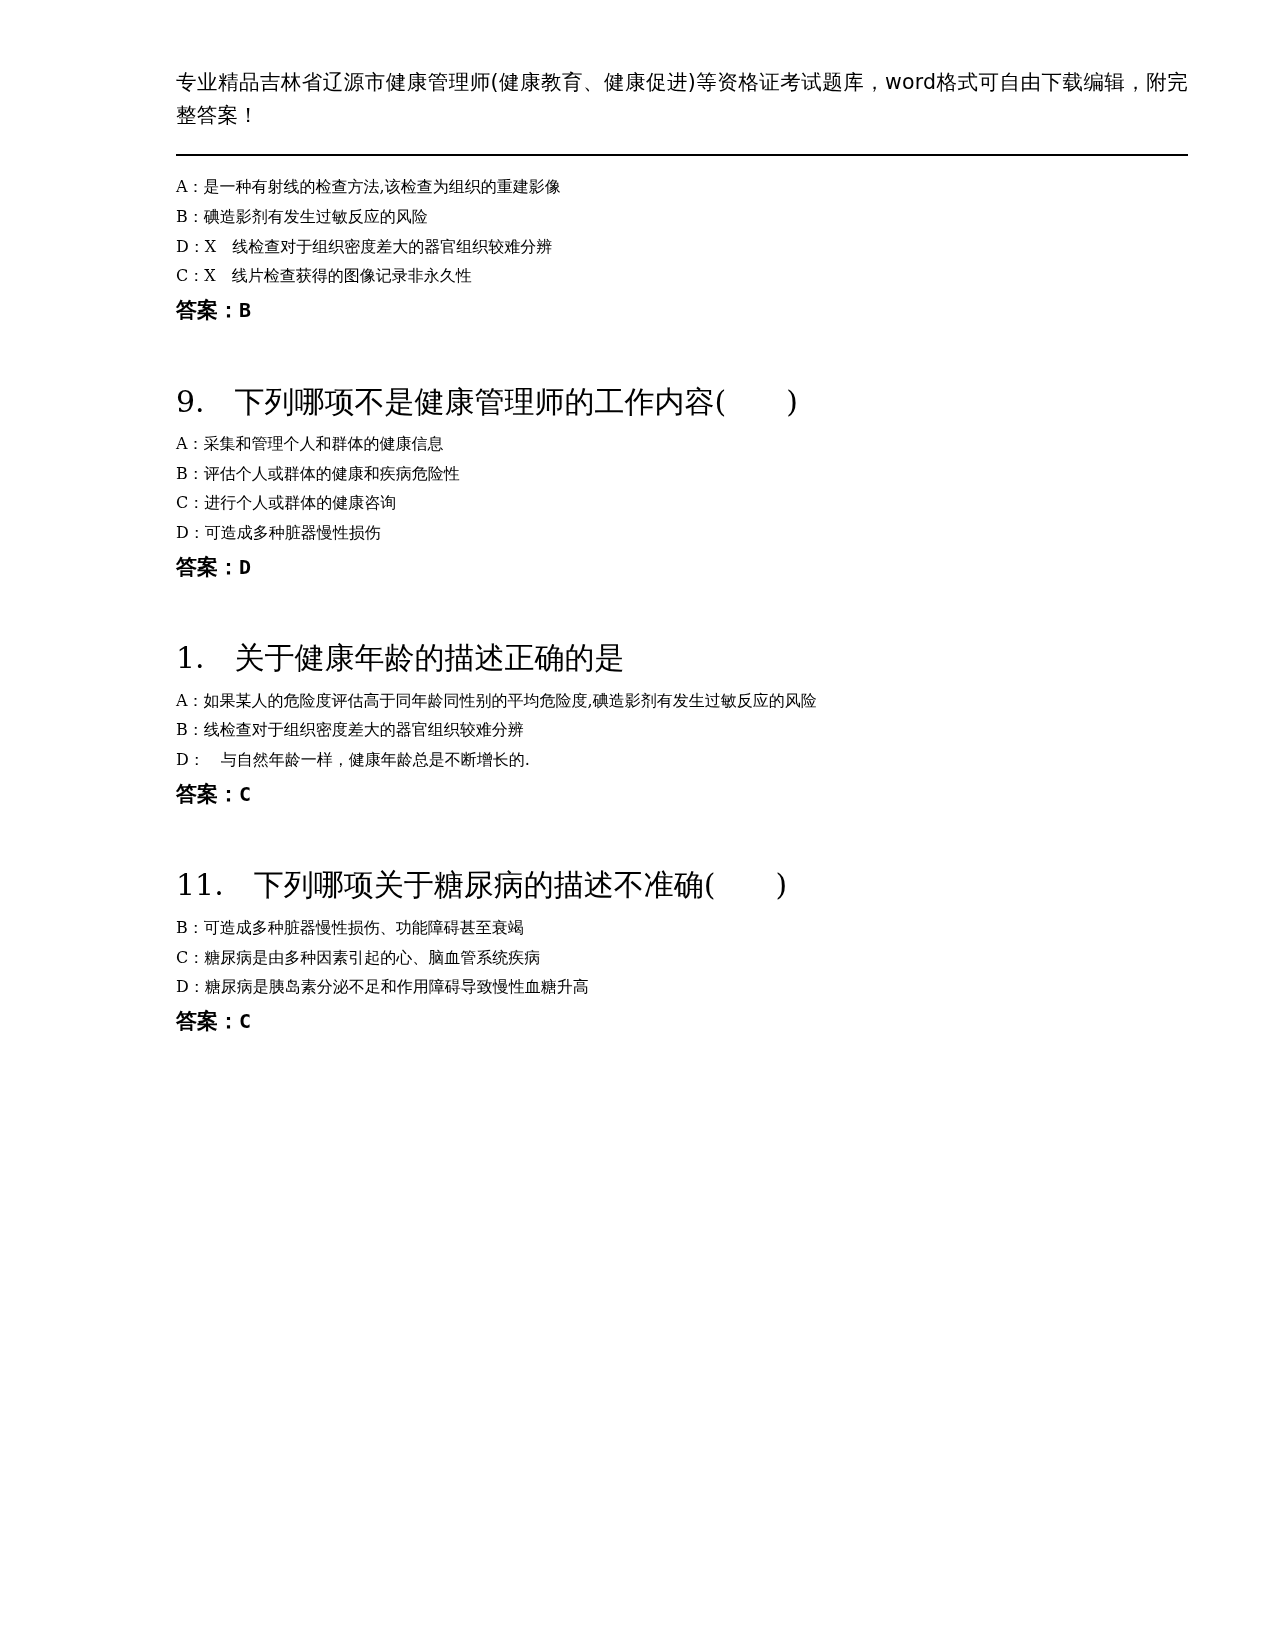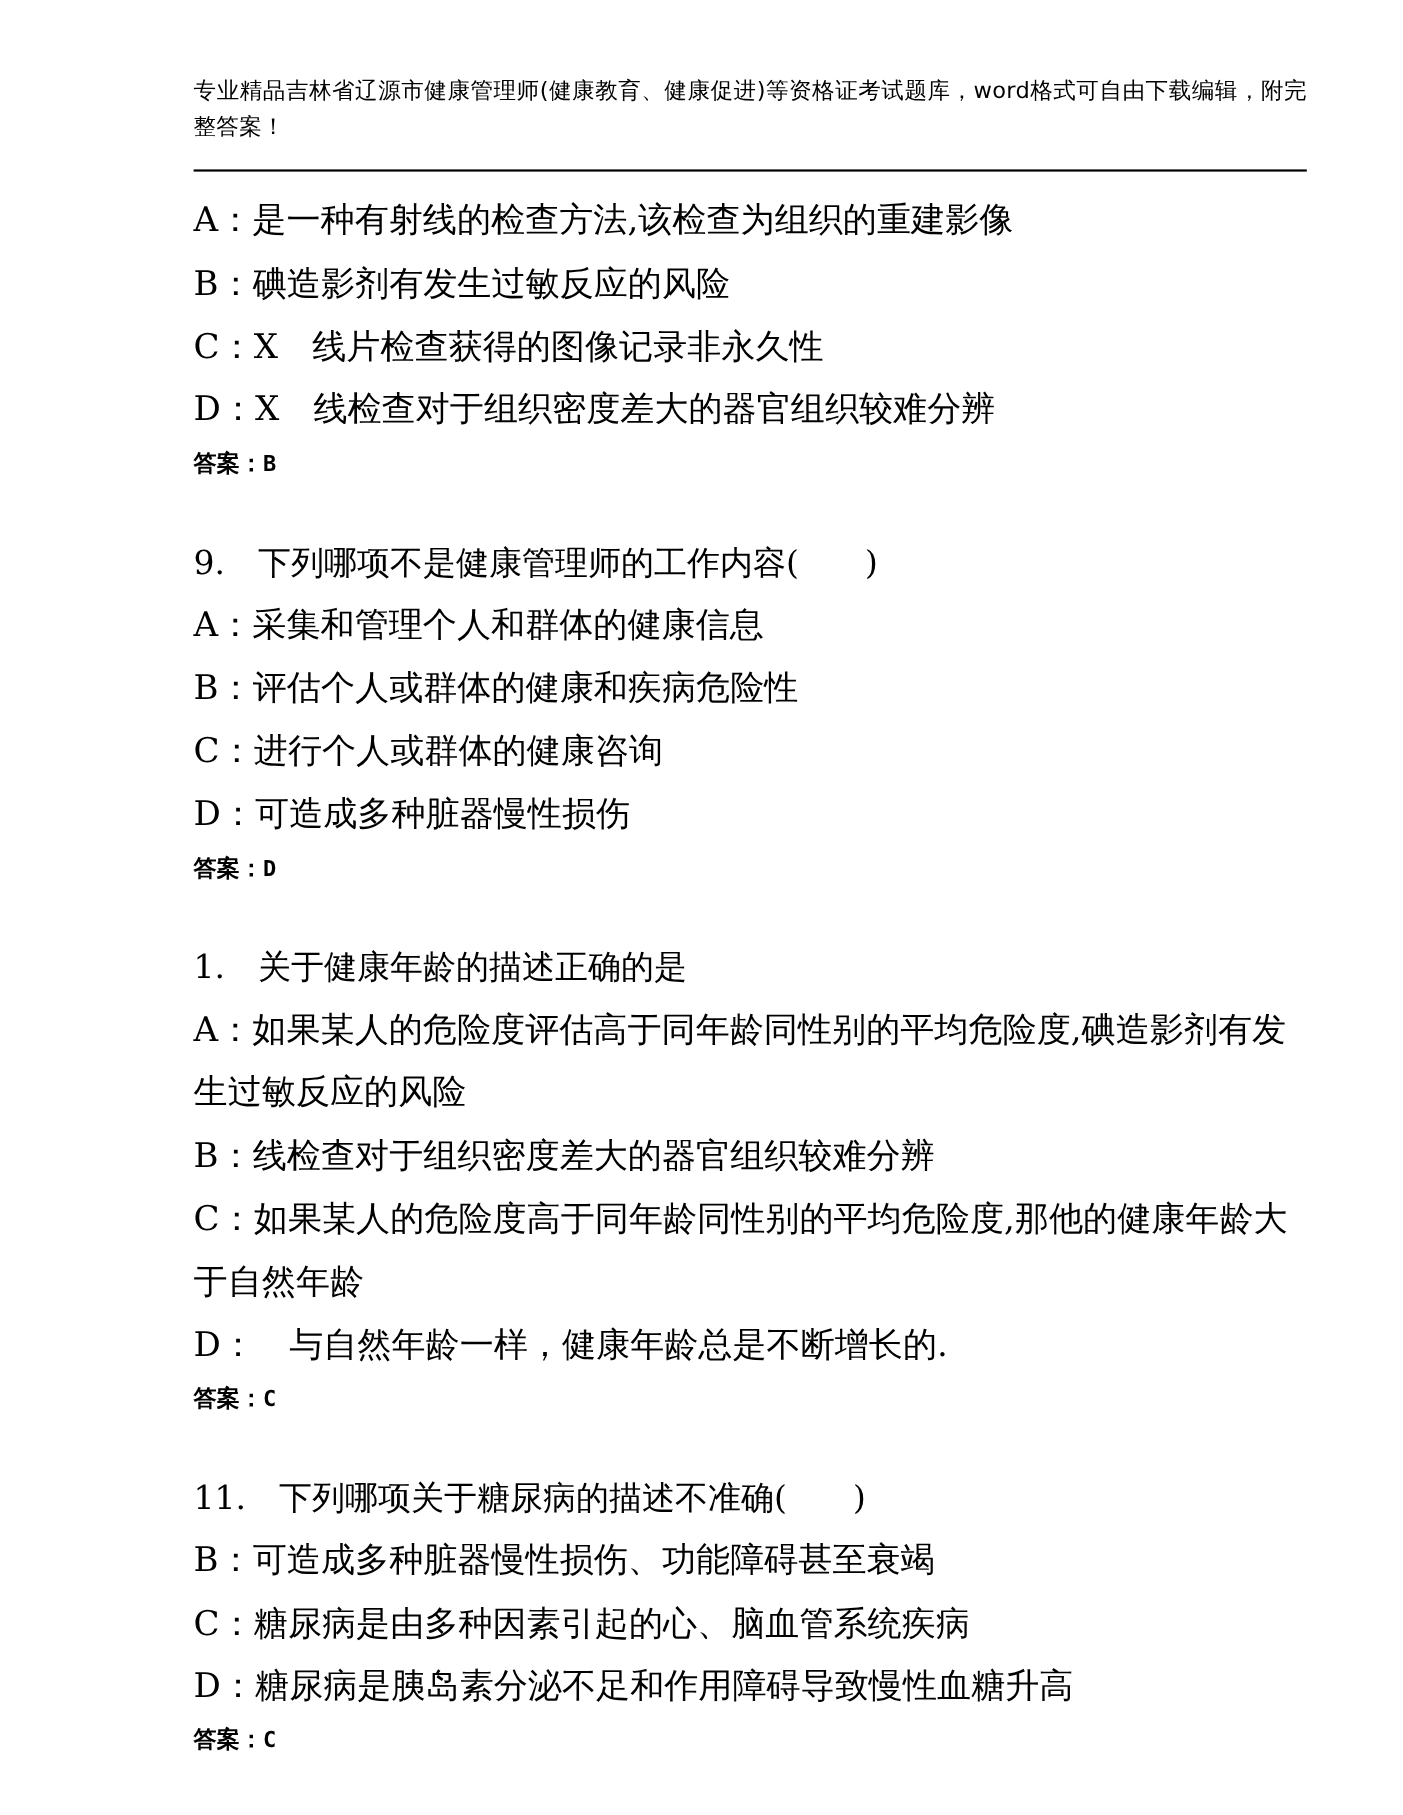--- a/index.html
+++ b/index.html
@@ -35,21 +35,21 @@
     border: none;
     border-top: 2px solid #000;
     margin: 22px 0 0 0;
     height: 0;
   }
   .body-block {
     margin-top: 16px;
   }
   .line {
     font-family: "DejaVu Serif", "Liberation Serif", serif;
-    font-size: 31px;
+    font-size: 16px;
     line-height: 1.85;
     color: #000;
     white-space: pre-wrap;
   }
   .q-line {
     font-family: "DejaVu Serif", "Liberation Serif", serif;
     font-size: 30px;
     line-height: 1.85;
   }
   .answer {
@@ -77,43 +77,42 @@
 
   <div class="header">专业精品吉林省辽源市健康管理师(健康教育、健康促进)等资格证考试题库，word格式可自由下载编辑，附完整答案！</div>
 
   <hr class="hr">
 
   <div class="body-block">
 
     <div class="q-block">
       <div class="line">A：是一种有射线的检查方法,该检查为组织的重建影像</div>
       <div class="line">B：碘造影剂有发生过敏反应的风险</div>
+      <div class="line">D：X　线检查对于组织密度差大的器官组织较难分辨</div>
       <div class="line">C：X　线片检查获得的图像记录非永久性</div>
-      <div class="line">D：X　线检查对于组织密度差大的器官组织较难分辨</div>
       <div class="answer"><span>答案：</span><span class="ans-val">B</span></div>
     </div>
 
     <div class="gap"></div>
 
     <div class="q-block">
       <div class="q-line">9.　下列哪项不是健康管理师的工作内容(　　)</div>
       <div class="line">A：采集和管理个人和群体的健康信息</div>
       <div class="line">B：评估个人或群体的健康和疾病危险性</div>
       <div class="line">C：进行个人或群体的健康咨询</div>
       <div class="line">D：可造成多种脏器慢性损伤</div>
       <div class="answer"><span>答案：</span><span class="ans-val">D</span></div>
     </div>
 
     <div class="gap"></div>
 
     <div class="q-block">
       <div class="q-line">1.　关于健康年龄的描述正确的是</div>
       <div class="line">A：如果某人的危险度评估高于同年龄同性别的平均危险度,碘造影剂有发生过敏反应的风险</div>
       <div class="line">B：线检查对于组织密度差大的器官组织较难分辨</div>
-      <div class="line">C：如果某人的危险度高于同年龄同性别的平均危险度,那他的健康年龄大于自然年龄</div>
       <div class="line">D：　与自然年龄一样，健康年龄总是不断增长的.</div>
       <div class="answer"><span>答案：</span><span class="ans-val">C</span></div>
     </div>
 
     <div class="gap"></div>
 
     <div class="q-block">
       <div class="q-line">11.　下列哪项关于糖尿病的描述不准确(　　)</div>
       <div class="line">B：可造成多种脏器慢性损伤、功能障碍甚至衰竭</div>
       <div class="line">C：糖尿病是由多种因素引起的心、脑血管系统疾病</div>

